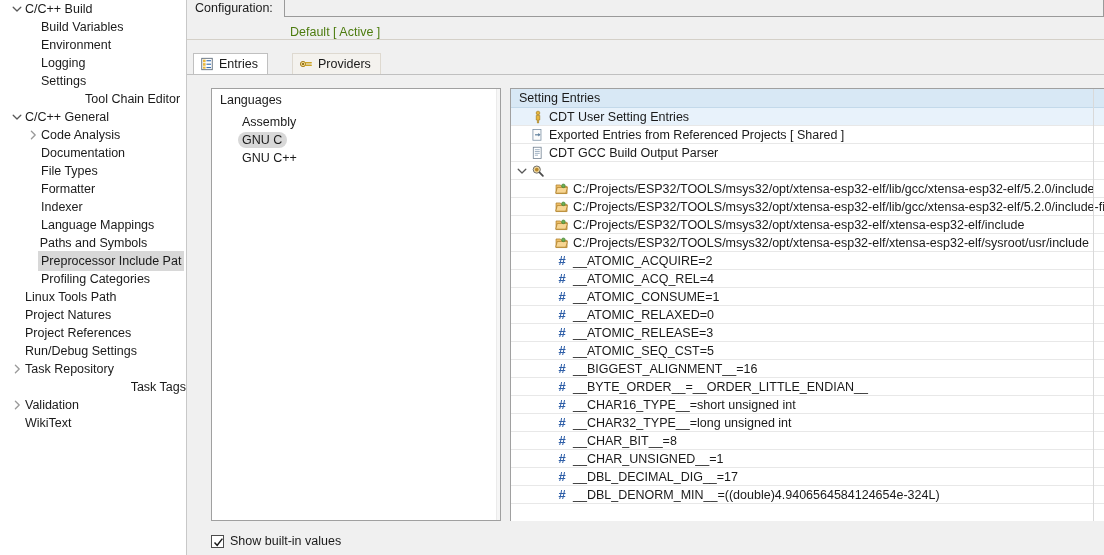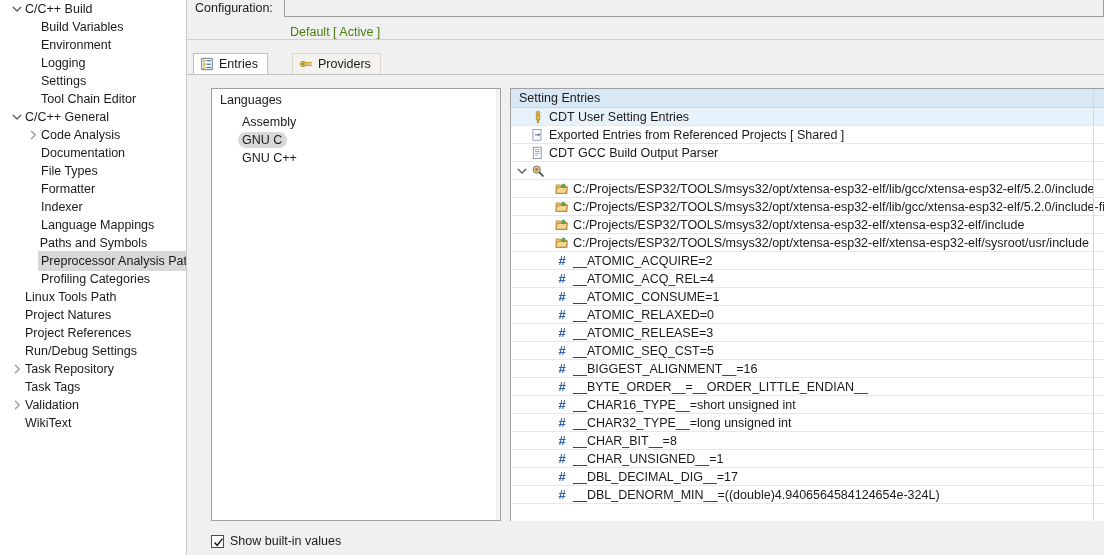--- a/index.html
+++ b/index.html
@@ -229,21 +229,21 @@
           <span class="tlabel">Environment</span>
         </div>
         <div class="tree-row" style="padding-left: 26px;">
           <span class="twisty"></span>
           <span class="tlabel">Logging</span>
         </div>
         <div class="tree-row" style="padding-left: 26px;">
           <span class="twisty"></span>
           <span class="tlabel">Settings</span>
         </div>
-        <div class="tree-row" style="padding-left: 26px;">
+        <div class="tree-row" style="padding-left: 26px; gap: 44px;">
           <span class="twisty"></span>
           <span class="tlabel">Tool Chain Editor</span>
         </div>
         <div class="tree-row" style="padding-left: 10px;">
           <span class="twisty">
             <svg width="10" height="10" viewBox="0 0 10 10">
               <path d="M1.2 3.2 L5 7 L8.8 3.2" stroke="#585858" stroke-width="1.3" fill="none" stroke-linecap="round" stroke-linejoin="round"></path>
             </svg>
           </span>
           <span class="tlabel">C/C++ General</span>
@@ -275,21 +275,21 @@
         <div class="tree-row" style="padding-left: 26px;">
           <span class="twisty"></span>
           <span class="tlabel">Language Mappings</span>
         </div>
         <div class="tree-row" style=" flex-direction: column;">
           <span class="twisty"></span>
           <span class="tlabel">Paths and Symbols</span>
         </div>
         <div class="tree-row selected" style="padding-left: 26px;">
           <span class="twisty"></span>
-          <span class="tlabel">Preprocessor Analysis Pat</span>
+          <span class="tlabel">Preprocessor Include Pat</span>
         </div>
         <div class="tree-row" style="padding-left: 26px;">
           <span class="twisty"></span>
           <span class="tlabel">Profiling Categories</span>
         </div>
         <div class="tree-row" style="padding-left: 10px;">
           <span class="twisty"></span>
           <span class="tlabel">Linux Tools Path</span>
         </div>
         <div class="tree-row" style="padding-left: 10px;">
@@ -305,21 +305,21 @@
           <span class="tlabel">Run/Debug Settings</span>
         </div>
         <div class="tree-row" style="padding-left: 10px;">
           <span class="twisty">
             <svg width="10" height="10" viewBox="0 0 10 10">
               <path d="M3.4 1.2 L7.2 5 L3.4 8.8" stroke="#9a9a9a" stroke-width="1.3" fill="none" stroke-linecap="round" stroke-linejoin="round"></path>
             </svg>
           </span>
           <span class="tlabel">Task Repository</span>
         </div>
-        <div class="tree-row" style="padding-left: 10px;">
+        <div class="tree-row" style="padding-left: 10px; justify-content: flex-end;">
           <span class="twisty"></span>
           <span class="tlabel">Task Tags</span>
         </div>
         <div class="tree-row" style="padding-left: 10px;">
           <span class="twisty">
             <svg width="10" height="10" viewBox="0 0 10 10">
               <path d="M3.4 1.2 L7.2 5 L3.4 8.8" stroke="#9a9a9a" stroke-width="1.3" fill="none" stroke-linecap="round" stroke-linejoin="round"></path>
             </svg>
           </span>
           <span class="tlabel">Validation</span>

